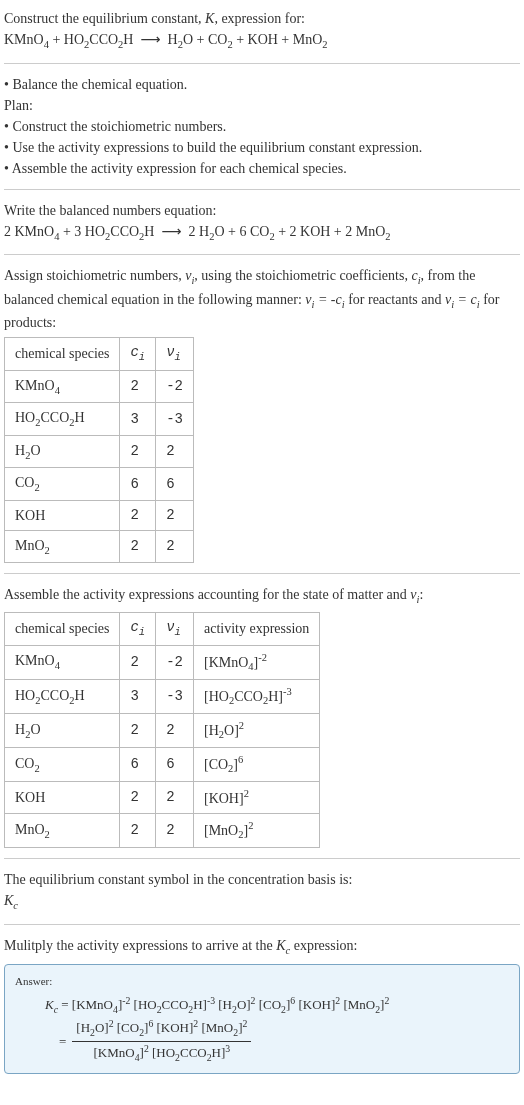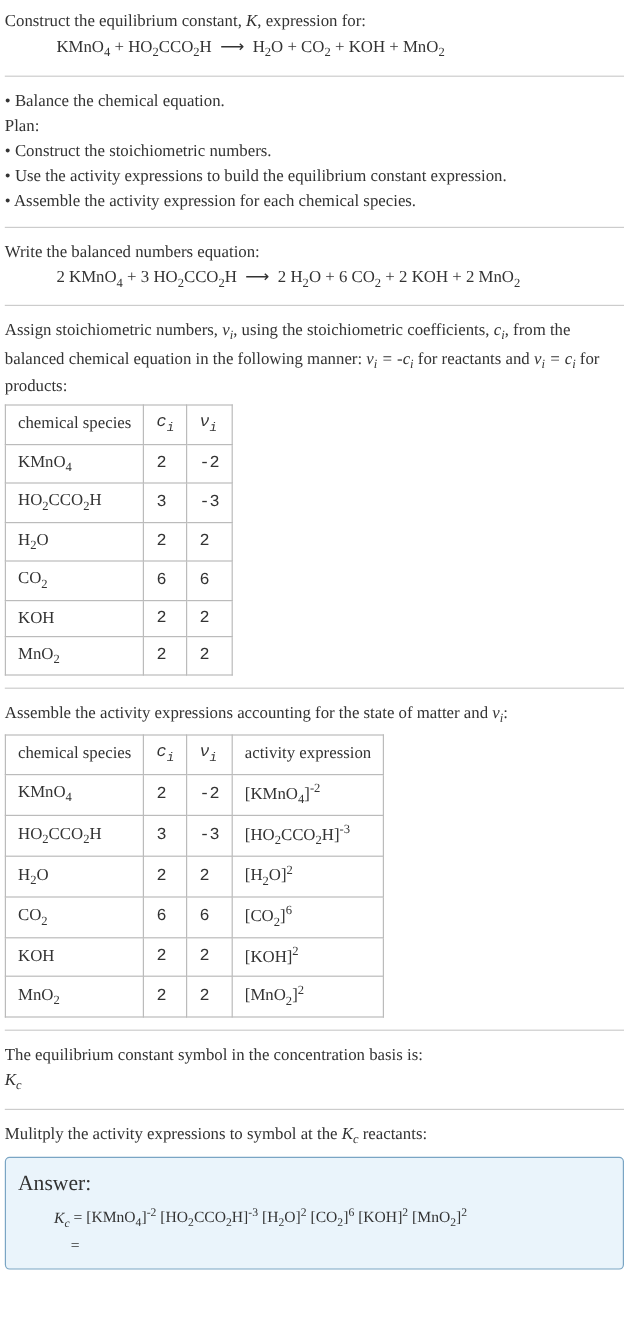--- a/index.html
+++ b/index.html
@@ -19,21 +19,20 @@
   .section {
     margin-bottom: 4px;
   }
   hr {
     border: none;
     border-top: 1px solid #ccc;
     margin: 10px 0;
   }
   .eq {
     font-family: Georgia, serif;
-    margin-left: 43px;
   }
   sub {
     font-size: 0.75em;
     vertical-align: sub;
   }
   sup {
     font-size: 0.75em;
     vertical-align: super;
   }
   .italic {
@@ -55,21 +54,21 @@
     font-family: Liberation Mono, monospace;
   }
   .answer-box {
     border: 1px solid #7aa5c4;
     background: #eaf4fb;
     border-radius: 4px;
     padding: 8px 10px;
     margin-top: 6px;
   }
   .answer-label {
-    font-size: 18px;
+    font-size: 11px;
     margin-bottom: 4px;
   }
   .fraction {
     display: inline-block;
     vertical-align: middle;
     text-align: center;
   }
   .fraction .num {
     display: block;
     border-bottom: 1px solid #333;
@@ -229,24 +228,28 @@
 
 <div class="section">
   <div>The equilibrium constant symbol in the concentration basis is:</div>
   <div class="italic"><span>K</span><sub>c</sub></div>
 </div>
 
 <hr>
 
 <div class="section">
   <div>
-    <span>Mulitply the activity expressions to symbol at the </span><span class="italic">K<sub>c</sub></span><span> reactants:</span>
+    <span>Mulitply the activity expressions to arrive at the </span><span class="italic">K<sub>c</sub></span><span> expression:</span>
   </div>
   <div class="answer-box">
     <div class="answer-label">Answer:</div>
     <div class="kc-line">
       <span class="italic">K<sub>c</sub></span> = [KMnO<sub>4</sub>]<sup>-2</sup> [HO<sub>2</sub>CCO<sub>2</sub>H]<sup>-3</sup> [H<sub>2</sub>O]<sup>2</sup> [CO<sub>2</sub>]<sup>6</sup> [KOH]<sup>2</sup> [MnO<sub>2</sub>]<sup>2</sup>
     </div>
     <div class="kc-line2">
       <span style="margin-right:6px;">=</span>
+      <span class="fraction">
+        <span class="num">[H<sub>2</sub>O]<sup>2</sup> [CO<sub>2</sub>]<sup>6</sup> [KOH]<sup>2</sup> [MnO<sub>2</sub>]<sup>2</sup></span>
+        <span class="den">[KMnO<sub>4</sub>]<sup>2</sup> [HO<sub>2</sub>CCO<sub>2</sub>H]<sup>3</sup></span>
+      </span>
     </div>
   </div>
 </div>
 
 </body></html>

